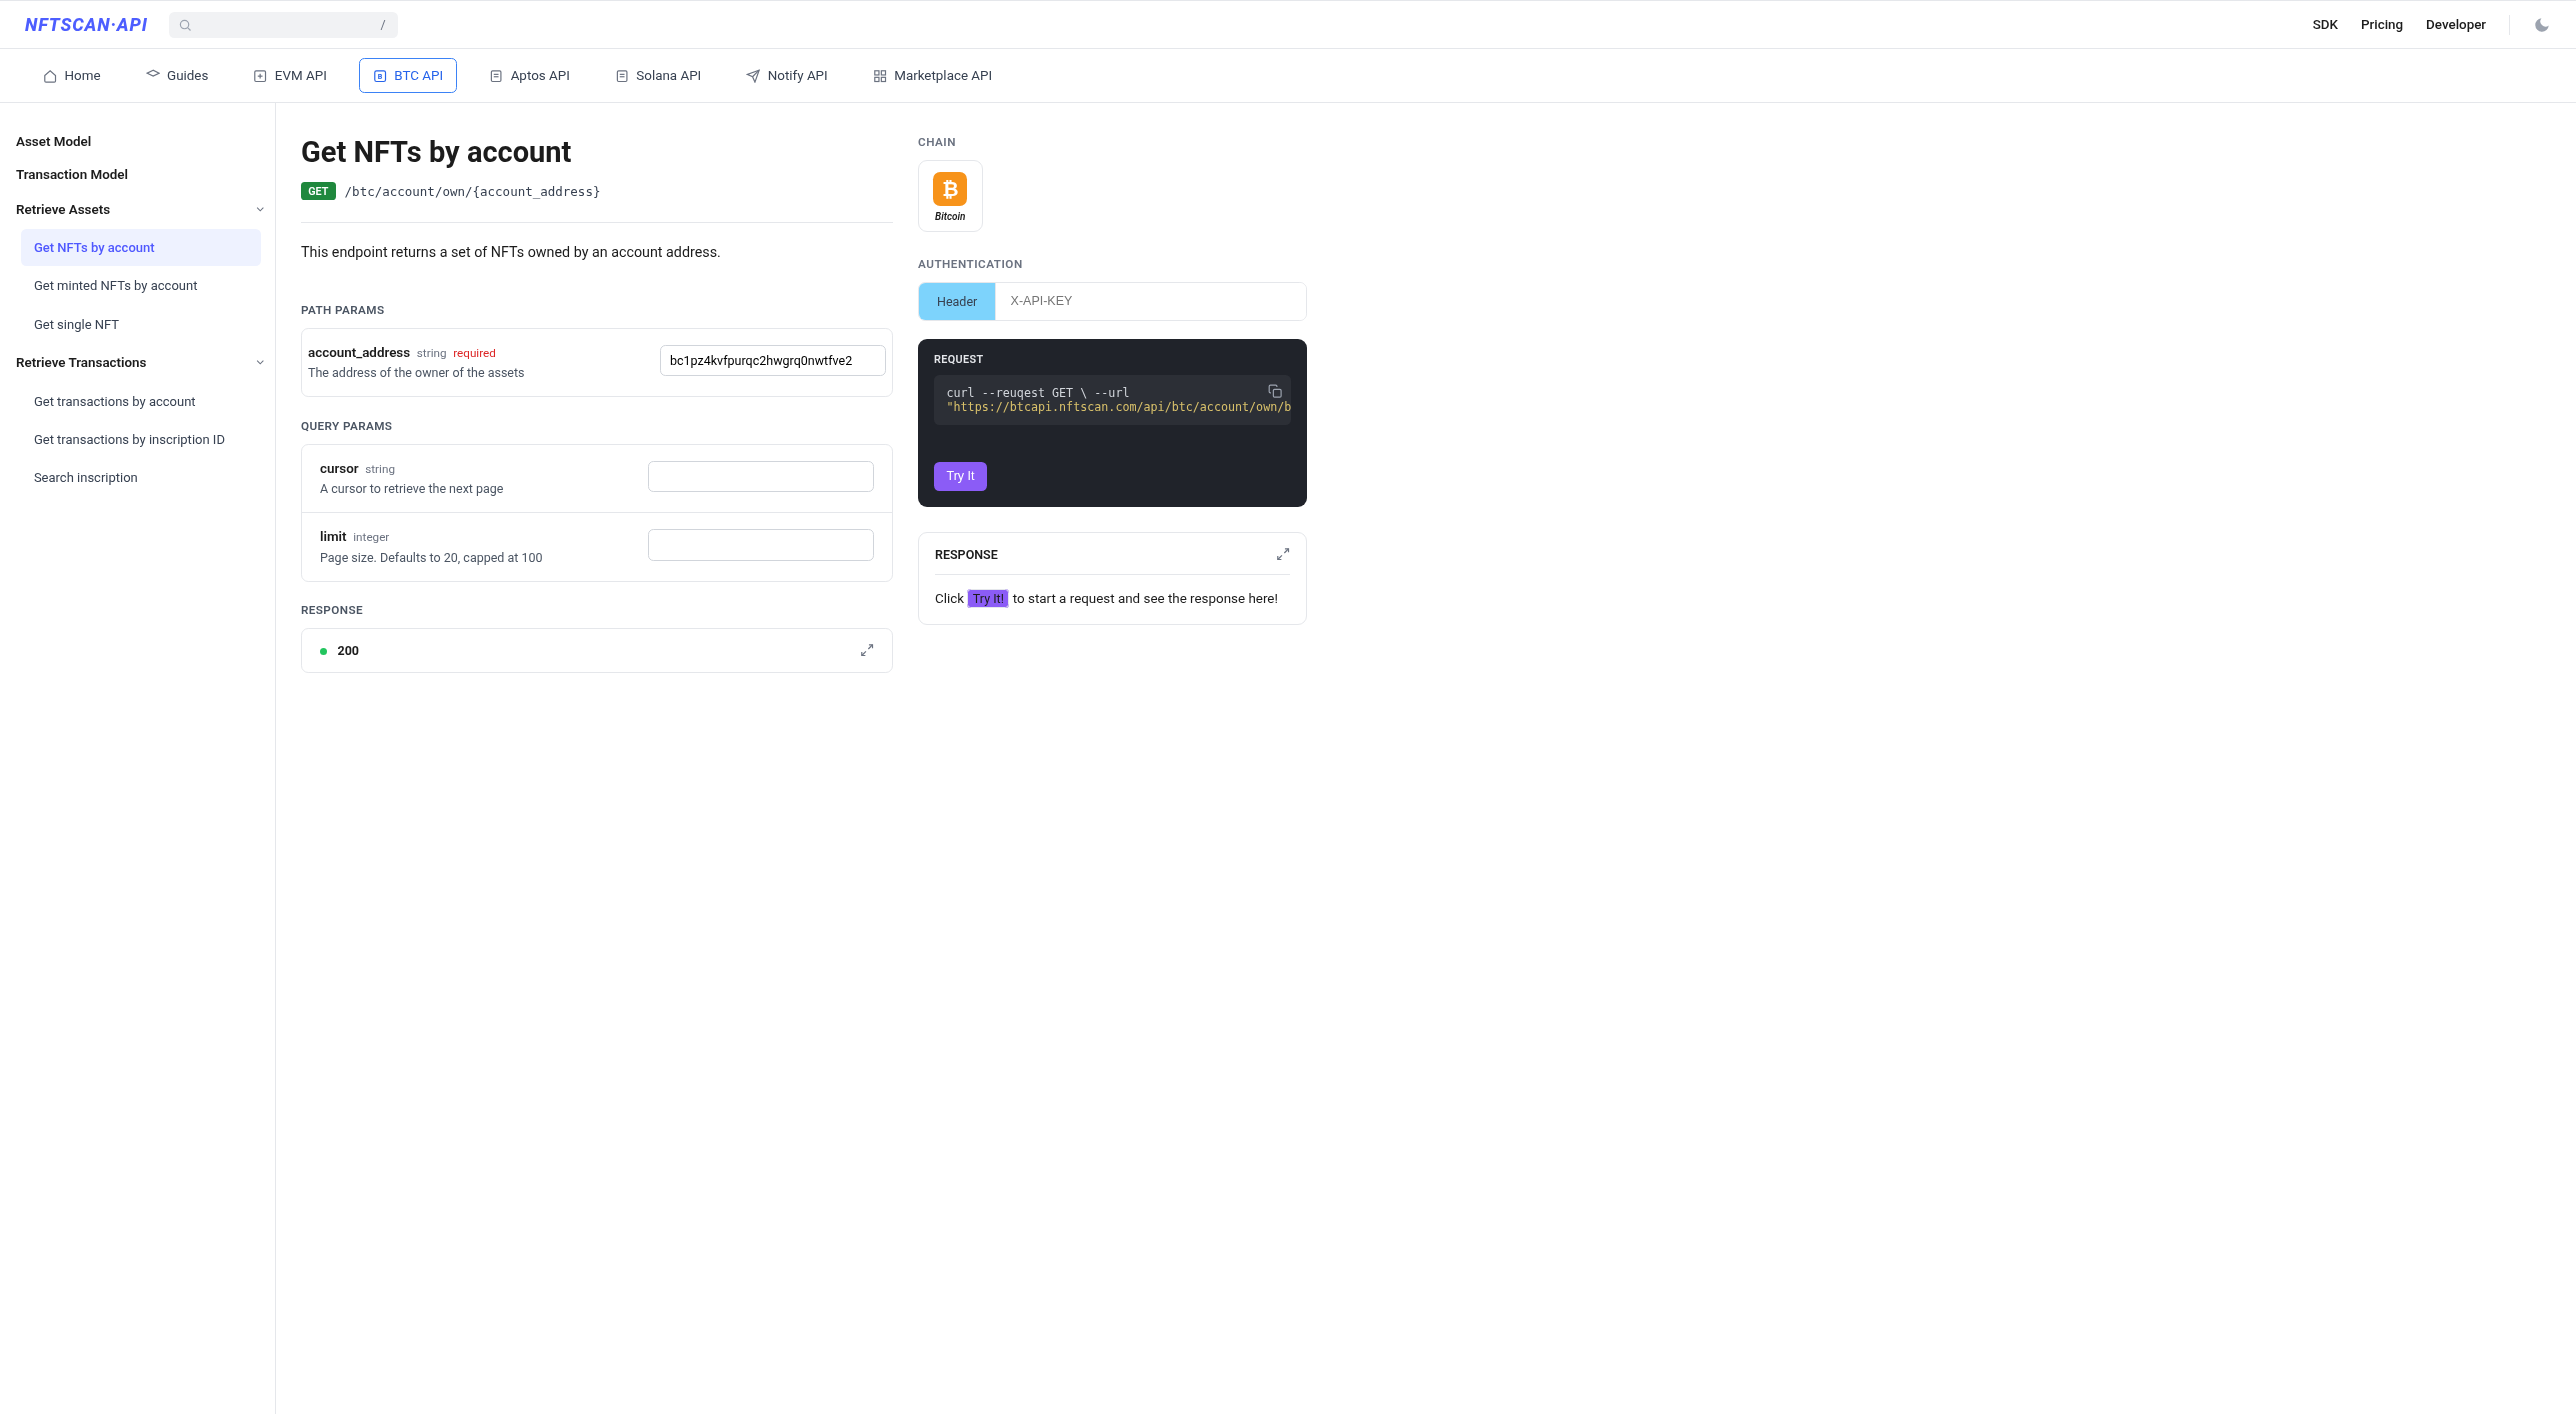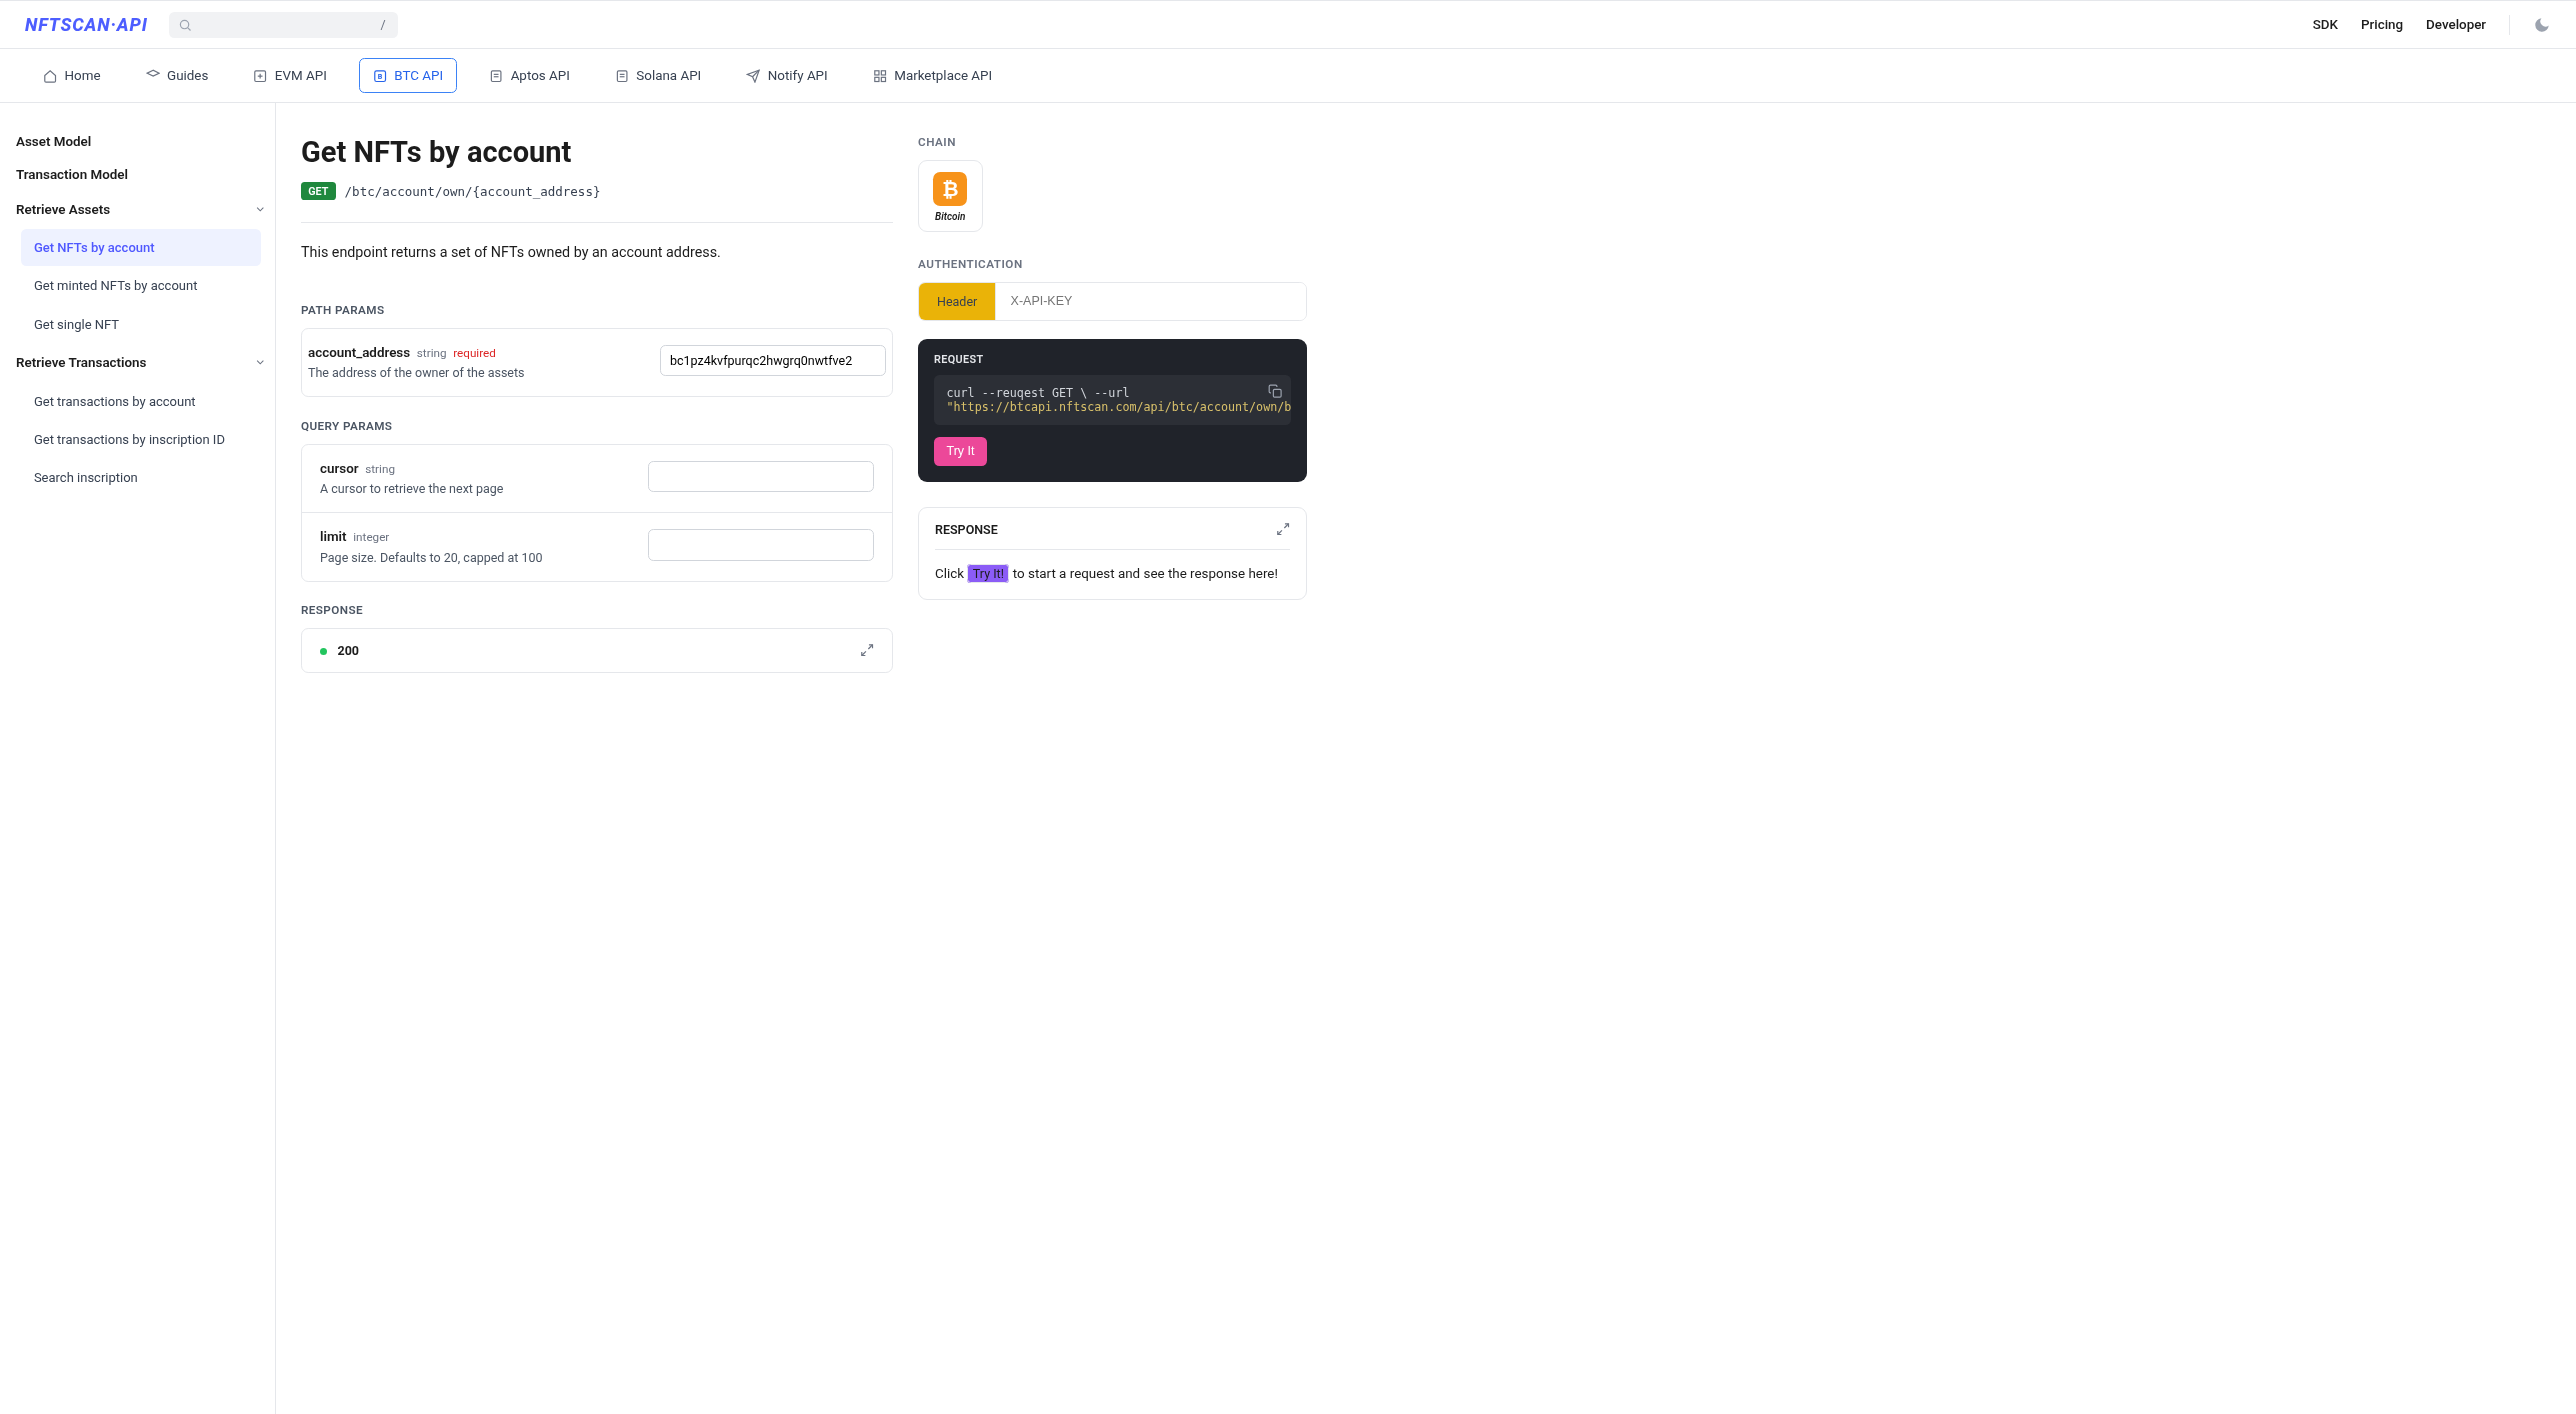--- a/index.html
+++ b/index.html
@@ -57,30 +57,30 @@
 .response-box { border: 0.9px solid #e5e7eb; border-radius: 7.2px; padding: 14.3px 18px; display: flex; align-items: center; justify-content: space-between; font-weight: bold; }
 .status-dot { width: 7.2px; height: 7.2px; background: #22c55e; border-radius: 50%; display: inline-block; margin-right: 7.2px; }
 .expand-icon { color: #6b7280; cursor: pointer; }
 
 .right-label { font-size: 11.7px; font-weight: 600; letter-spacing: 0.5px; color: #6b7280; margin-bottom: 10.8px; }
 .chain-chip { display: inline-flex; flex-direction: column; align-items: center; gap: 5.4px; padding: 10.8px 14.3px 9px; border: 0.9px solid #e5e7eb; border-radius: 9px; margin-bottom: 25px; cursor: pointer; }
 .chain-icon { width: 34px; height: 34px; border-radius: 7.2px; background: #f7931a; color: #fff; display: flex; align-items: center; justify-content: center; font-weight: 700; font-size: 20px; }
 .chain-name { font-size: 10px; font-weight: 600; font-style: italic; }
 
 .auth-row { display: flex; border: 0.9px solid #e5e7eb; border-radius: 7.2px; overflow: hidden; margin-bottom: 18px; }
-.auth-label { background: #eab308; padding: 10.8px 18px; font-size: 12.5px; color: #374151; border-right: 0.9px solid #e5e7eb; }
+.auth-label { background: #7dd3fc; padding: 10.8px 18px; font-size: 12.5px; color: #374151; border-right: 0.9px solid #e5e7eb; }
 .auth-input { flex: 1; border: none; padding: 10.8px 14.3px; font-size: 12.5px; outline: none; color: #6b7280; }
 
 .request-card { background: #20232a; border-radius: 9px; padding: 14.3px 16px 16px; margin-bottom: 25px; }
 .request-header { color: #e5e7eb; font-size: 10.8px; font-weight: 600; letter-spacing: 0.4px; margin-bottom: 9px; }
 .code-block { background: #2c2f36; border-radius: 5.4px; padding: 10.8px 12.5px; font-family: ui-monospace, Menlo, Consolas, monospace; font-size: 11.7px; position: relative; margin-bottom: 12.5px; overflow: hidden; white-space: nowrap; }
 .code-line1 { color: #d1d5db; }
 .code-url { color: #d8c06a; }
 .copy-icon { position: absolute; top: 9px; right: 9px; color: #9ca3af; cursor: pointer; }
-.try-btn { background: #ec4899; color: #fff; border: none; border-radius: 5.4px; padding: 7.2px 12.5px; font-size: 12.5px; font-weight: 500; cursor: pointer; }
+.try-btn { background: #8b5cf6; color: #fff; border: none; border-radius: 5.4px; padding: 7.2px 12.5px; font-size: 12.5px; font-weight: 500; cursor: pointer; margin-top: 25px; }
 
 .response-card { border: 0.9px solid #e5e7eb; border-radius: 9px; padding: 14.3px 16px 18px; }
 .response-card-header { display: flex; justify-content: space-between; align-items: center; padding-bottom: 12.5px; border-bottom: 0.9px solid #e5e7eb; margin-bottom: 16px; }
 .response-card-title { font-size: 12.5px; font-weight: 600; }
 .response-copy { font-size: 13.4px; }
 .try-chip { background: #8b5cf6; border: 0.9px solid #e5e7eb; border-radius: 3.6px; padding: 0.9px 4.5px; font-size: 12.5px; }
 svg { display: block; }
 </style>
 </head>
 <body>

